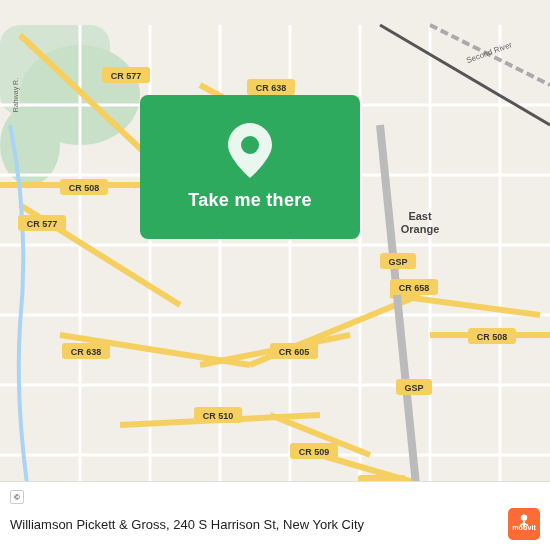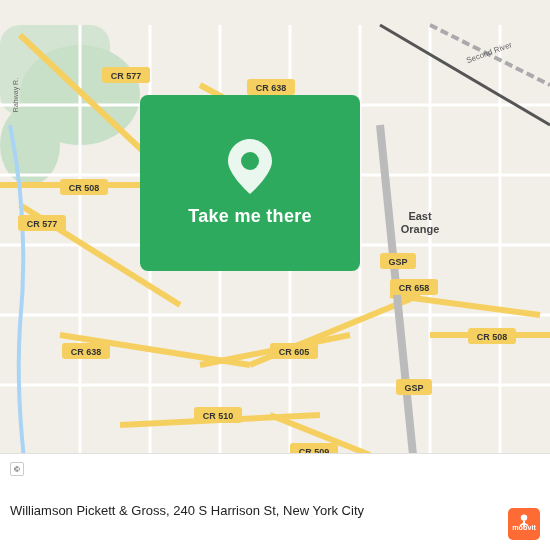--- a/index.html
+++ b/index.html
@@ -26,21 +26,21 @@
       width: 100%; height: 100%;
       background-color: #f2efe9;
     }
 
     
     .green-overlay {
       position: absolute;
       top: 95px;
       left: 140px;
       width: 220px;
-      height: 176px;
+      height: 144px;
       background-color: #2eaa5e;
       border-radius: 8px;
       display: flex;
       flex-direction: column;
       align-items: center;
       justify-content: center;
       cursor: pointer;
       z-index: 10;
     }
 
@@ -103,21 +103,20 @@
       font-size: 13px;
       color: #222;
       font-weight: 500;
       flex: 1;
     }
 
     .moovit-logo {
       display: flex;
       align-items: flex-start;
       margin-left: 10px;
-      margin-top: 28px;
     }
 
     .moovit-icon {
       width: 32px;
       height: 32px;
     }
 
     
     .map-svg {
       position: absolute;

